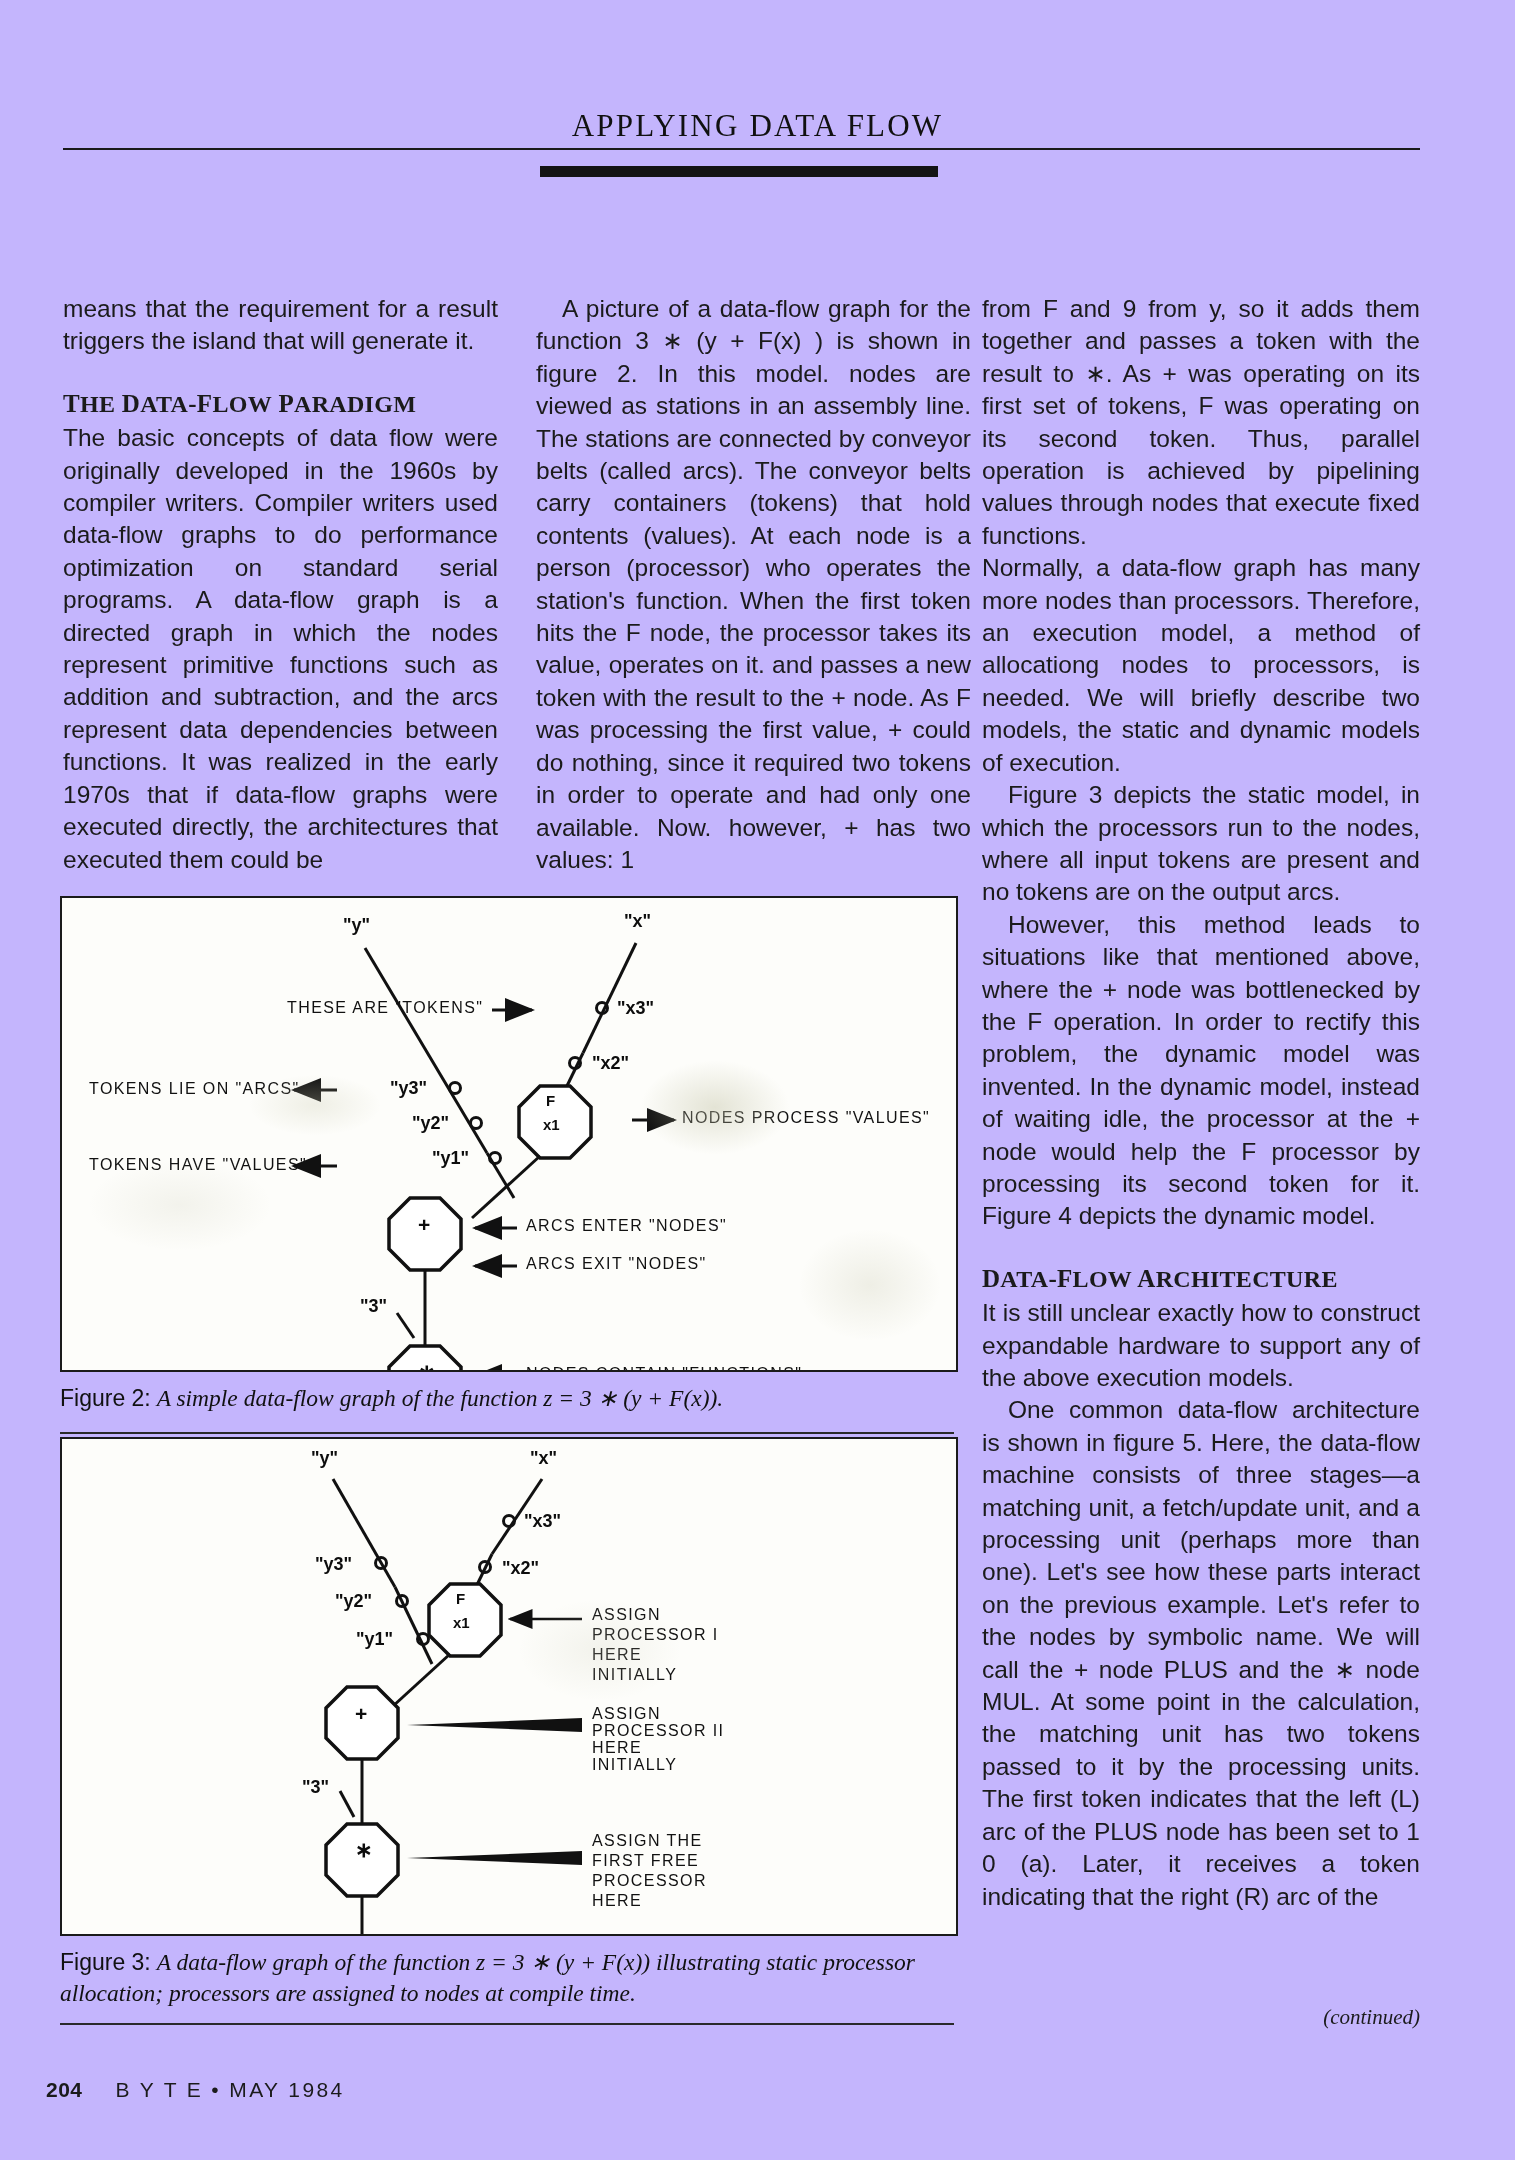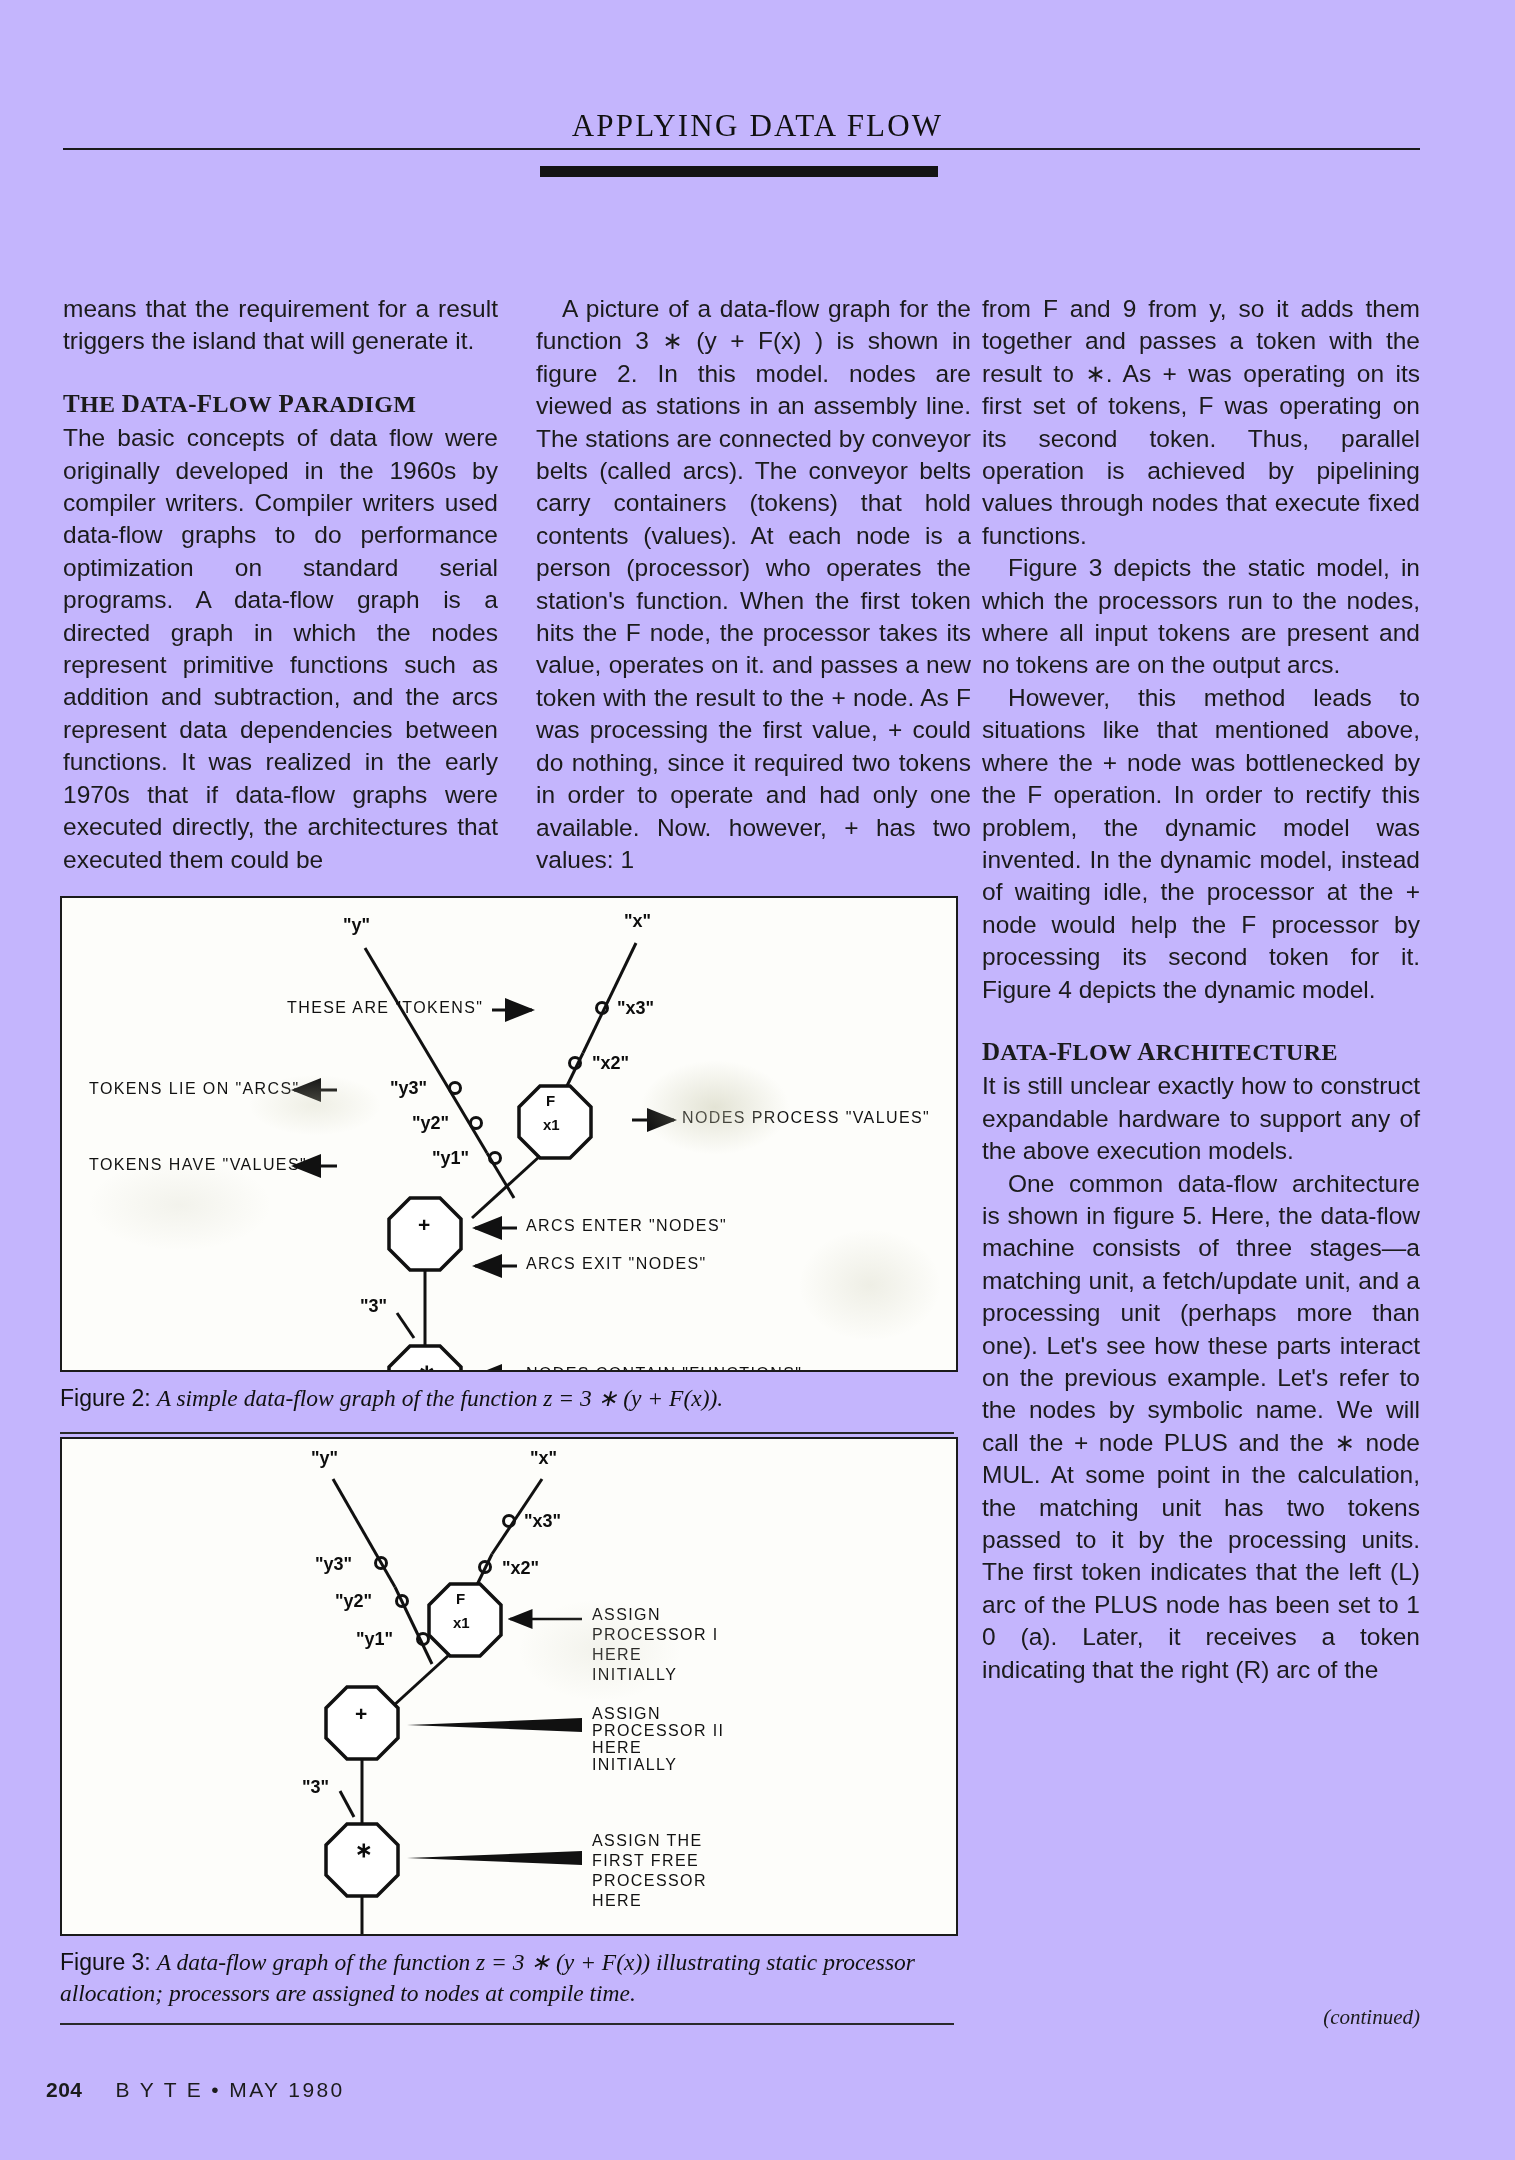--- a/index.html
+++ b/index.html
@@ -125,20 +125,21 @@
     <p class="sechead">T<span class="sc">HE</span> D<span class="sc">ATA</span>-F<span class="sc">LOW</span> P<span class="sc">ARADIGM</span></p>
     <p>The basic concepts of data flow were originally developed in the 1960s by compiler writers. Compiler writers used data-flow graphs to do performance optimization on standard serial programs. A data-flow graph is a directed graph in which the nodes represent primitive functions such as addition and subtraction, and the arcs represent data dependencies between functions. It was realized in the early 1970s that if data-flow graphs were executed directly, the architectures that executed them could be</p>
   </div>
 
   <div class="col" id="col2">
     <p class="ind">A picture of a data-flow graph for the function 3 ∗ (y + F(x) ) is shown in figure 2. In this model. nodes are viewed as stations in an assembly line. The stations are connected by conveyor belts (called arcs). The conveyor belts carry containers (tokens) that hold contents (values). At each node is a person (processor) who operates the station's function. When the first token hits the F node, the processor takes its value, operates on it. and passes a new token with the result to the + node. As F was processing the first value, + could do nothing, since it required two tokens in order to operate and had only one available. Now. however, + has two values: 1</p>
   </div>
 
   <div class="col" id="col3">
     <p>from F and 9 from y, so it adds them together and passes a token with the result to ∗. As + was operating on its first set of tokens, F was operating on its second token. Thus, parallel operation is achieved by pipelining values through nodes that execute fixed functions.</p>
+    <p>Normally, a data-flow graph has many more nodes than processors. Therefore, an execution model, a method of allocationg nodes to processors, is needed. We will briefly describe two models, the static and dynamic models of execution.</p>
     <p class="ind">Figure 3 depicts the static model, in which the processors run to the nodes, where all input tokens are present and no tokens are on the output arcs.</p>
     <p class="ind">However, this method leads to situations like that mentioned above, where the + node was bottlenecked by the F operation. In order to rectify this problem, the dynamic model was invented. In the dynamic model, instead of waiting idle, the processor at the + node would help the F processor by processing its second token for it. Figure 4 depicts the dynamic model.</p>
     <p class="sechead">D<span class="sc">ATA</span>-F<span class="sc">LOW</span> A<span class="sc">RCHITECTURE</span></p>
     <p>It is still unclear exactly how to construct expandable hardware to support any of the above execution models.</p>
     <p class="ind">One common data-flow architecture is shown in figure 5. Here, the data-flow machine consists of three stages—a matching unit, a fetch/update unit, and a processing unit (perhaps more than one). Let's see how these parts interact on the previous example. Let's refer to the nodes by symbolic name. We will call the + node PLUS and the ∗ node MUL. At some point in the calculation, the matching unit has two tokens passed to it by the processing units. The first token indicates that the left (L) arc of the PLUS node has been set to 1 0 (a). Later, it receives a token indicating that the right (R) arc of the</p>
   </div>
 
   <div class="cont">(continued)</div>
 
   <div class="figbox" id="fig2box">
@@ -286,21 +287,21 @@
   </div>
 
   <div class="capline" id="cap3line"></div>
   <div class="figcap" id="fig3cap">
     <b>Figure 3:</b>
     <i>A data-flow graph of the function z = 3 ∗ (y + F(x)) illustrating static processor allocation; processors are assigned to nodes at compile time.</i>
   </div>
 
   <div class="footer">
     <span class="pg">204</span>
-    &nbsp;&nbsp;&nbsp;<span>B Y T E • MAY 1980</span>
+    &nbsp;&nbsp;&nbsp;<span>B Y T E • MAY 1984</span>
   </div>
 
   <div class="blotch" style="left:640px; top:1060px; width:150px; height:95px; background:radial-gradient(ellipse at center, rgba(196,196,168,0.45), rgba(255,255,255,0) 70%);"></div>
   <div class="blotch" style="left:250px; top:1075px; width:130px; height:60px; background:radial-gradient(ellipse at center, rgba(205,205,180,0.30), rgba(255,255,255,0) 72%);"></div>
   <div class="blotch" style="left:90px; top:1160px; width:180px; height:90px; background:radial-gradient(ellipse at center, rgba(205,205,185,0.22), rgba(255,255,255,0) 72%);"></div>
   <div class="blotch" style="left:800px; top:1230px; width:140px; height:110px; background:radial-gradient(ellipse at center, rgba(200,200,175,0.28), rgba(255,255,255,0) 72%);"></div>
   <div class="blotch" style="left:520px; top:1600px; width:160px; height:100px; background:radial-gradient(ellipse at center, rgba(205,205,185,0.22), rgba(255,255,255,0) 72%);"></div>
 
 </div>
 

